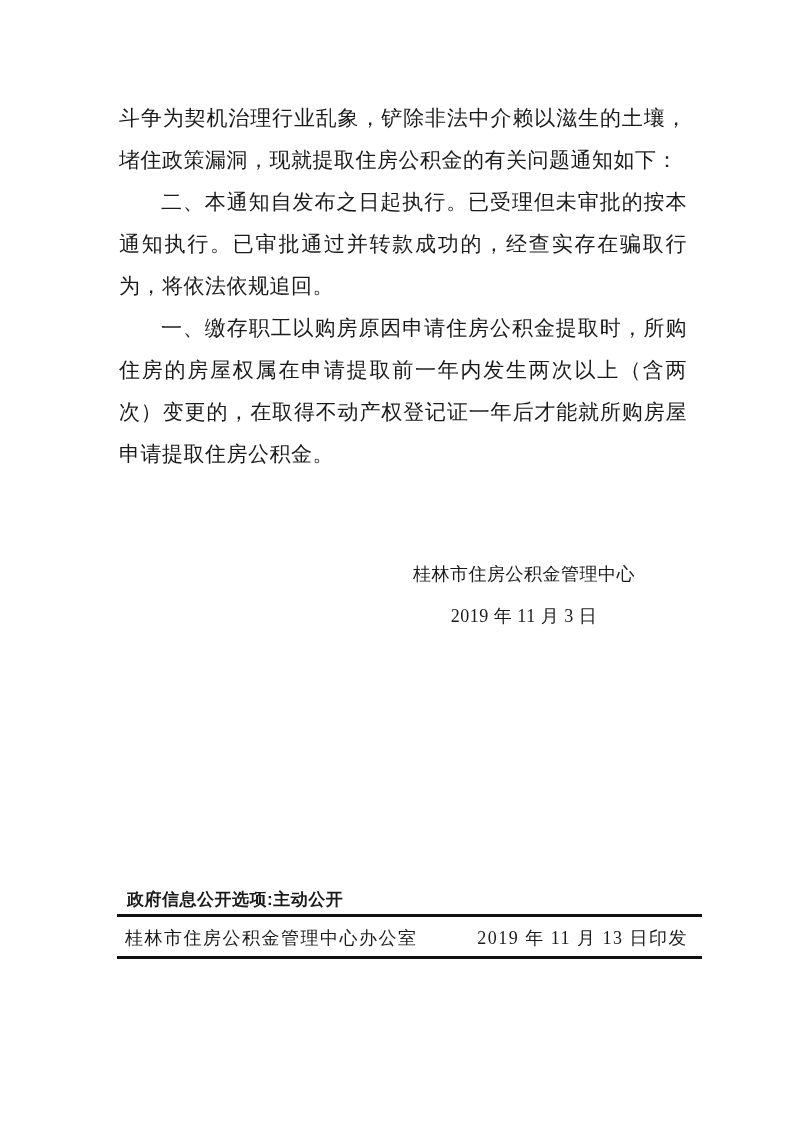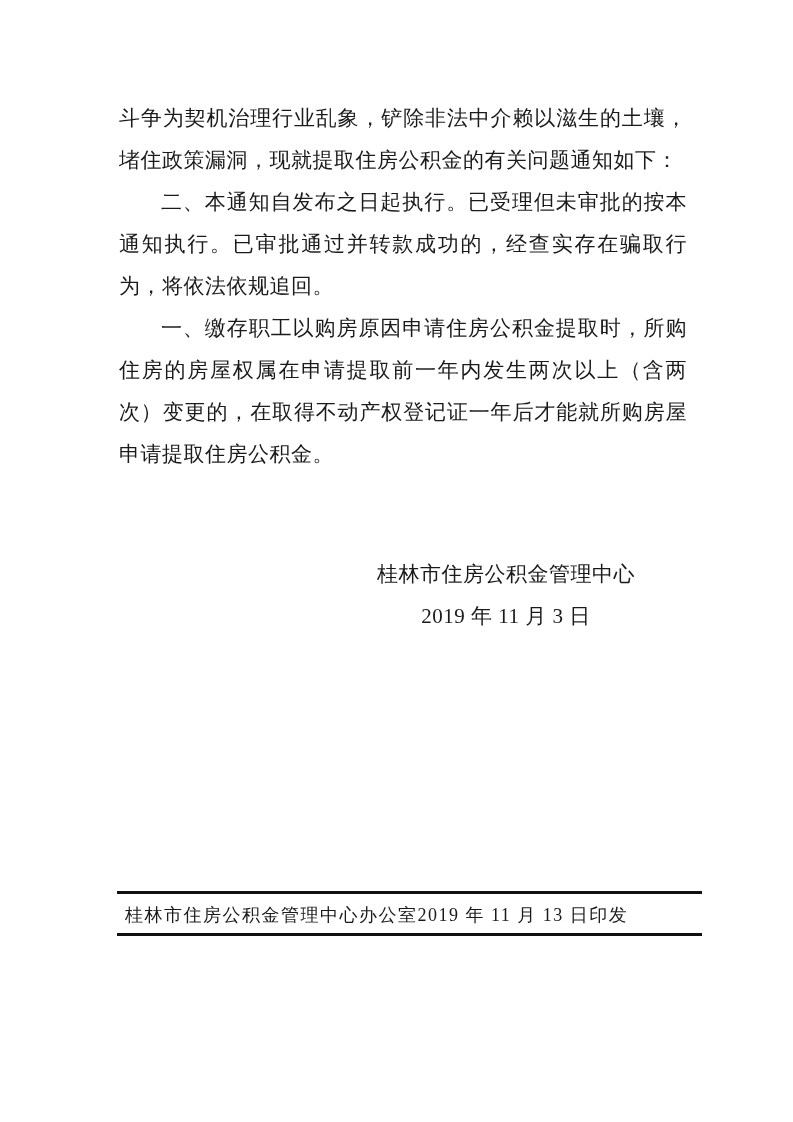--- a/index.html
+++ b/index.html
@@ -34,21 +34,21 @@
   }
   .para.no-indent {
     text-indent: 0;
   }
   
   .signature {
     position: absolute;
     top: 553px;
     right: 158px;
     text-align: center;
-    font-size: 21px;
+    font-size: 18px;
     line-height: 42px;
     letter-spacing: 0.5px;
   }
   
   .footer {
     position: absolute;
     left: 117px;
     top: 888px;
     width: 585px;
   }
@@ -63,20 +63,21 @@
   .rule {
     border: none;
     border-top: 3px solid #111111;
     margin: 0;
   }
   .rule-top {
     margin-top: 3px;
   }
   .footer-row {
     display: flex;
+    justify-content: space-between;
     align-items: baseline;
     margin-top: 9px;
     padding: 0 14px 0 8px;
     font-size: 18px;
     line-height: 24px;
     letter-spacing: 1.5px;
   }
   .rule-bottom {
     margin-top: 6px;
   }
@@ -91,20 +92,21 @@
     <p class="para">二、本通知自发布之日起执行。已受理但未审批的按本通知执行。已审批通过并转款成功的，经查实存在骗取行为，将依法依规追回。</p>
     <p class="para">一、缴存职工以购房原因申请住房公积金提取时，所购住房的房屋权属在申请提取前一年内发生两次以上（含两次）变更的，在取得不动产权登记证一年后才能就所购房屋申请提取住房公积金。</p>
   </div>
 
   <div class="signature">
     <div>桂林市住房公积金管理中心</div>
     <div>2019 年 11 月 3 日</div>
   </div>
 
   <div class="footer">
+    <div class="disclosure">政府信息公开选项:主动公开</div>
     <hr class="rule rule-top">
     <div class="footer-row">
       <span>桂林市住房公积金管理中心办公室</span>
       <span>2019 年 11 月 13 日印发</span>
     </div>
     <hr class="rule rule-bottom">
   </div>
 
 </div>
 

